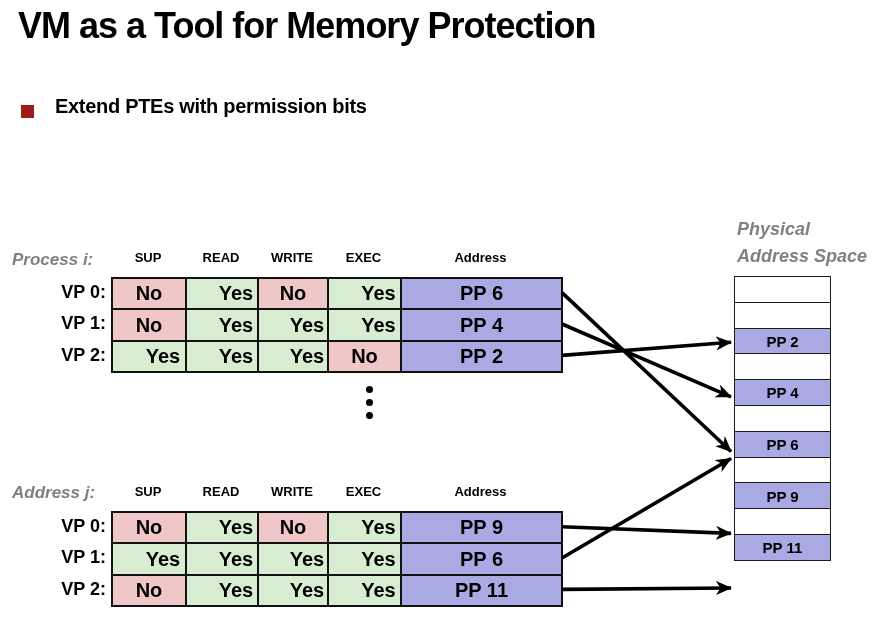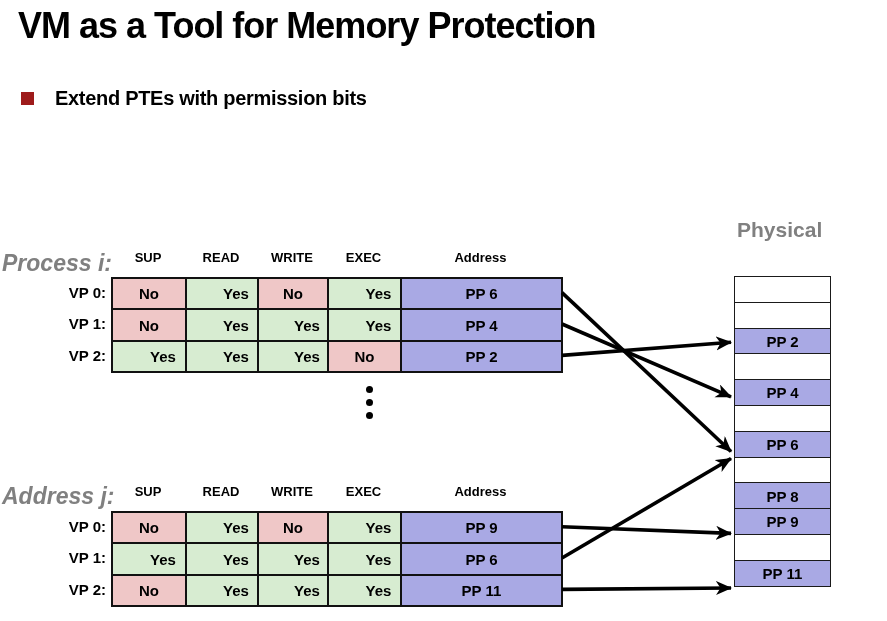--- a/index.html
+++ b/index.html
@@ -7,64 +7,64 @@
     position:relative; width:887px; height:621px; background:#fff;
     font-family:"Liberation Sans", sans-serif; overflow:hidden; color:#000;
   }
   
   .title{
     position:absolute; left:18px; top:5px; width:840px;
     font-size:36px; font-weight:800; letter-spacing:-1px; color:#000;
   }
   
   .bullets{position:absolute; left:21px; top:78px;}
-  .bullet-row{display:flex; align-items:center; height:40px;}
+  .bullet-row{display:flex; align-items:flex-end; height:40px;}
   .bullet-sq{
     width:13px; height:13px; background:var(--bullet,#9e1b1b);
     margin-right:21px; flex:0 0 auto;
   }
   .bullet-text{font-size:20px; font-weight:700; letter-spacing:-0.3px;}
   
   .proc-label{
-    position:absolute; left:2px; width:110px; font-size:23px; font-weight:700;
+    position:absolute; left:12px; width:110px; font-size:17px; font-weight:700;
     font-style:italic; color:var(--label-gray,#808080); white-space:nowrap;
   }
   
   .col-headers{position:absolute; left:111px; width:450px; height:20px; display:flex;}
   .col-headers span{
     display:block; text-align:center; font-size:13px; font-weight:700; line-height:20px;
   }
   .cw0{width:74px}.cw1{width:72px}.cw2{width:70px}.cw3{width:73px}.cw4{width:161px}
   
   .ptable{
     position:absolute; left:111px; width:450px;
     display:grid; grid-template-columns:74px 72px 70px 73px 161px;
     grid-auto-rows:31.35px; border:1.5px solid #111; box-sizing:content-box;
     background:#111;
   }
   .pcellt{
     display:flex; align-items:center; justify-content:center;
-    font-size:15px; font-weight:700; border:1px solid #111; box-sizing:border-box;
+    font-size:20px; font-weight:700; border:1px solid #111; box-sizing:border-box;
   }
   .pcellt[data-v="Yes"]{background:var(--permission-yes,#d7ecd1);padding-left:28px;}
   .pcellt[data-v="No"]{background:var(--permission-no,#efc7c7);}
   .addr{background:var(--page-fill,#a9a9e4);}
   
   .vp-label{
     position:absolute; left:0; width:106px; height:31.35px; line-height:31.35px;
-    text-align:right; font-size:15px; font-weight:700; padding-right:0;
+    text-align:right; font-size:18px; font-weight:700; padding-right:0;
     box-sizing:border-box;
   }
   
   .vdots{position:absolute; left:366px; top:386px; display:flex; flex-direction:column; gap:6px;}
   .dot{width:7px; height:7px; border-radius:50%; background:#000;}
   
   .phys-label{
     position:absolute; left:737px; top:216px; width:150px;
-    font-size:21px; line-height:27px; font-weight:700; 
+    font-size:18px; line-height:27px; font-weight:700; font-style:italic;
     color:var(--label-gray,#808080); white-space:nowrap;
   }
   .phys-col{position:absolute; left:734px; top:276px; width:97px;}
   .pcell{
     box-sizing:border-box; height:27.3px; border:1.5px solid #1a1a1a; margin-top:-1.5px;
     display:flex; align-items:center; justify-content:center;
     font-size:15px; font-weight:700; background:#fff;
   }
   .pcell:first-child{margin-top:0;}
   .pcell:not(:empty){background:var(--page-fill,#a9a9e4);}
@@ -155,32 +155,32 @@
 
     <div class="pcellt" data-v="No">No</div>
     <div class="pcellt" data-v="Yes">Yes</div>
     <div class="pcellt" data-v="Yes">Yes</div>
     <div class="pcellt" data-v="Yes">Yes</div>
     <div class="pcellt addr">PP 11</div>
   </div>
 
   <div class="phys-label">
     <div>Physical</div>
+    <div>Address Space</div>
   </div>
 
   <div class="phys-col">
     <div class="pcell"></div>
     <div class="pcell"></div>
     <div class="pcell">PP 2</div>
     <div class="pcell"></div>
     <div class="pcell">PP 4</div>
     <div class="pcell"></div>
     <div class="pcell">PP 6</div>
     <div class="pcell"></div>
-    <div class="pcell">PP 8</div>
     <div class="pcell">PP 9</div>
     <div class="pcell"></div>
     <div class="pcell">PP 11</div>
   </div>
 
   <svg class="arrows" width="887" height="621">
     <defs>
       <marker id="ah" markerUnits="userSpaceOnUse" markerWidth="18" markerHeight="16" refX="15" refY="7" orient="auto">
         <path d="M0,0 L16,7 L0,14 L4.5,7 Z" fill="#000"></path>
       </marker>

